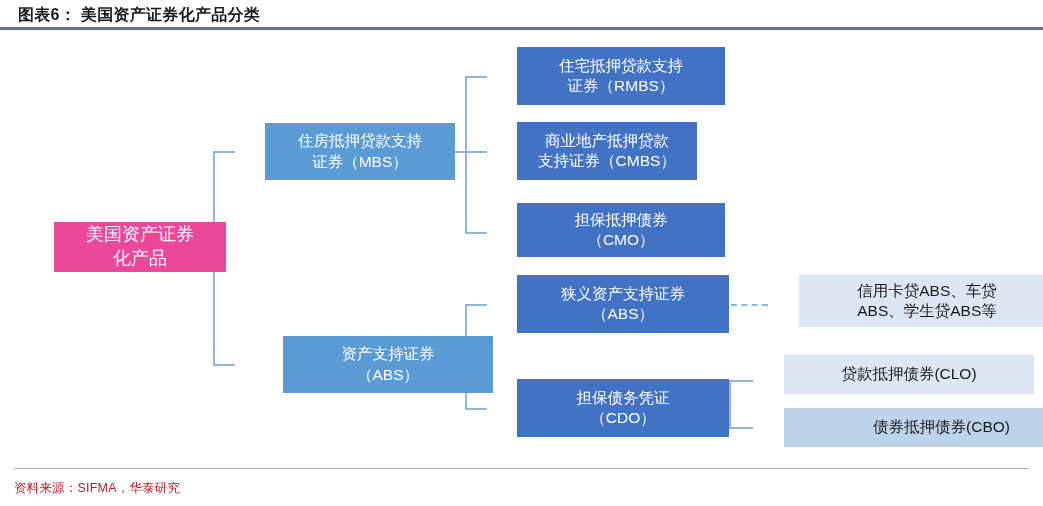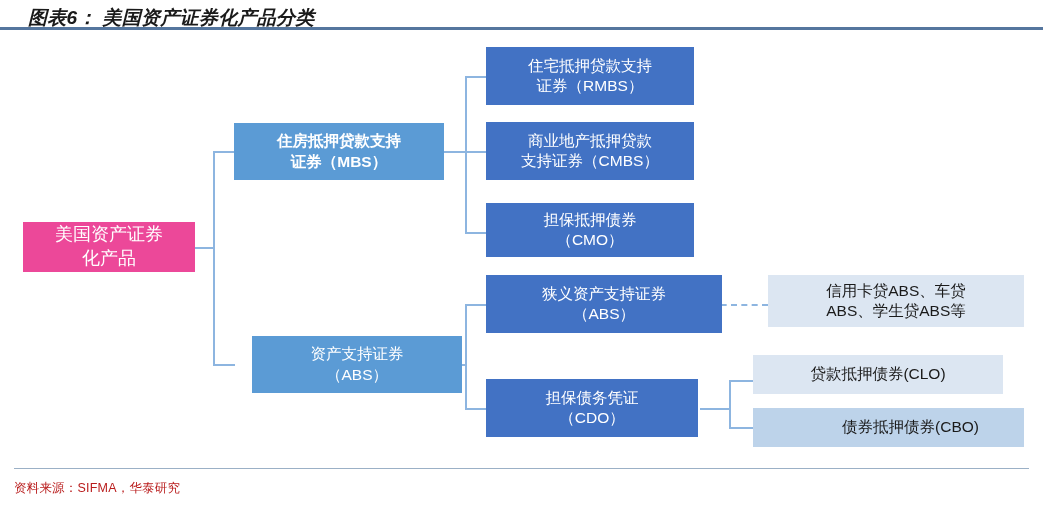--- a/index.html
+++ b/index.html
@@ -17,28 +17,27 @@
   }
   .page {
     position: relative;
     width: 1043px;
     height: 506px;
   }
 
   
   .fig-title {
     position: absolute;
-    left: 28px;
+    left: 18px;
     top: 5px;
-    font-size: 19px;
+    font-size: 16px;
     font-weight: bold;
     letter-spacing: 0.3px;
     color: #1a1a1a;
     white-space: nowrap;
-    font-style: italic;
   }
   .title-rule {
     position: absolute;
     left: 0px;
     top: 27px;
     width: 1043px;
     height: 3px;
     background: #55769e;
   }
 
@@ -54,20 +53,21 @@
   
   .node {
     position: absolute;
     box-sizing: border-box;
     display: flex;
     align-items: center;
     justify-content: center;
     text-align: center;
     line-height: 1.32;
     z-index: 3;
+    margin-left: 31px;
   }
   .node-text {
     display: block;
     width: 100%;
     padding: 0 4px;
     white-space: pre-line;
   }
 
   .lvl-root {
     background: #ec4899;
@@ -161,46 +161,46 @@
     <div class="conn conn-h" style="left:700px; top:378px; width:30px;"></div>
     <div class="conn conn-v" style="left:729px; top:351px; height:48px;"></div>
     <div class="conn conn-h" style="left:729px; top:350px; width:24px;"></div>
     <div class="conn conn-h" style="left:729px; top:397px; width:24px;"></div>
 
     <div class="node lvl-root" style="left:23px; top:192px; width:172px; height:50px;">
       <span class="node-text">美国资产证券
 化产品</span>
     </div>
 
-    <div class="node lvl-two" style="left:234px; top:93px; width:210px; height:57px;font-weight:bold;">
+    <div class="node lvl-two" style="left:234px; top:93px; width:190px; height:57px;">
       <span class="node-text">住房抵押贷款支持
 证券（MBS）</span>
     </div>
 
     <div class="node lvl-three" style="left:486px; top:17px; width:208px; height:58px;">
       <span class="node-text">住宅抵押贷款支持
 证券（RMBS）</span>
     </div>
 
-    <div class="node lvl-three" style="left:486px; top:92px; width:208px; height:58px;">
+    <div class="node lvl-three" style="left:486px; top:92px; width:180px; height:58px;">
       <span class="node-text">商业地产抵押贷款
 支持证券（CMBS）</span>
     </div>
 
     <div class="node lvl-three" style="left:486px; top:173px; width:208px; height:54px;">
       <span class="node-text">担保抵押债券
 （CMO）</span>
     </div>
 
     <div class="node lvl-two" style="left:252px; top:306px; width:210px; height:57px;">
       <span class="node-text">资产支持证券
 （ABS）</span>
     </div>
 
-    <div class="node lvl-three" style="left:486px; top:245px; width:236px; height:58px;justify-content:flex-end;">
+    <div class="node lvl-three" style="left:486px; top:245px; width:212px; height:58px;justify-content:flex-end;">
       <span class="node-text">狭义资产支持证券
 （ABS）</span>
     </div>
 
     <div class="node lvl-leaf-light" style="left:768px; top:245px; width:256px; height:52px;">
       <span class="node-text">信用卡贷ABS、车贷
 ABS、学生贷ABS等</span>
     </div>
 
     <div class="node lvl-three" style="left:486px; top:349px; width:212px; height:58px;">

